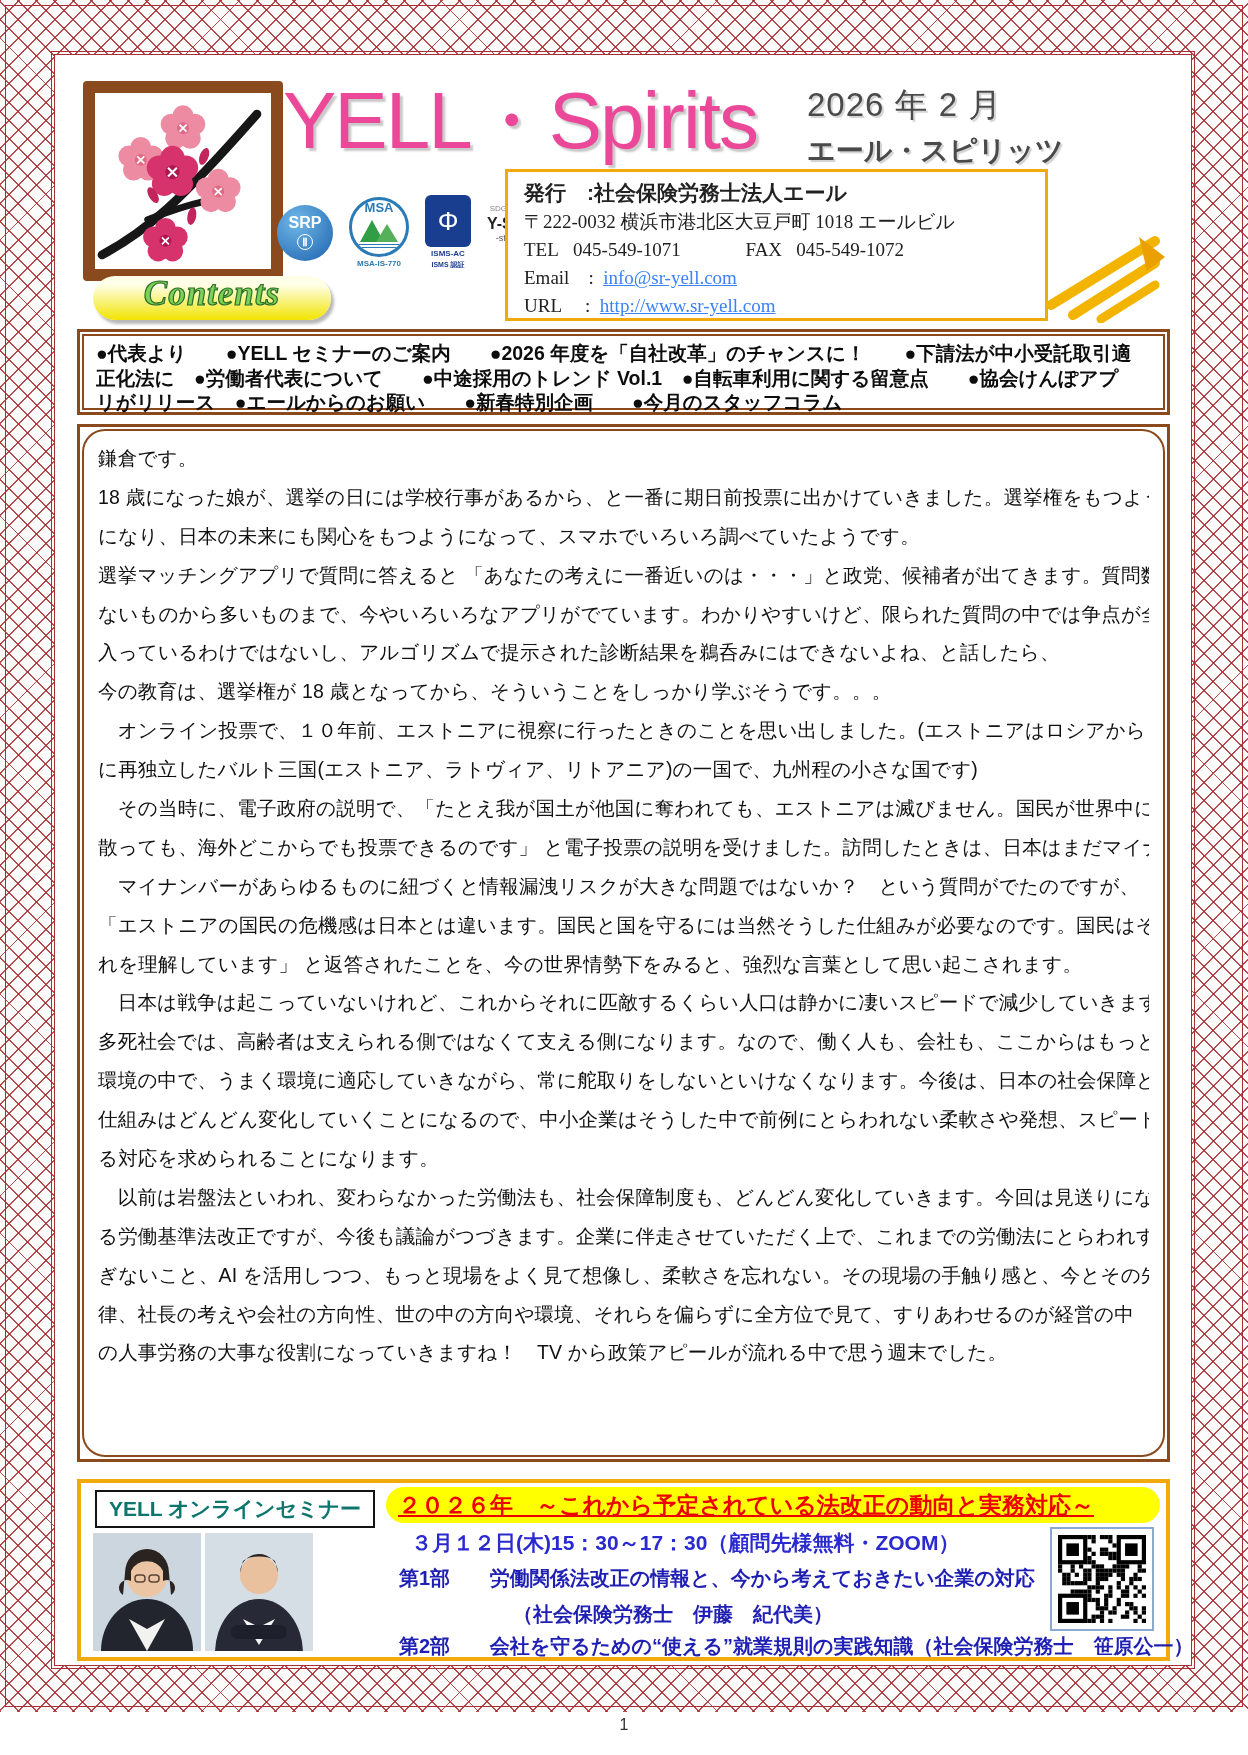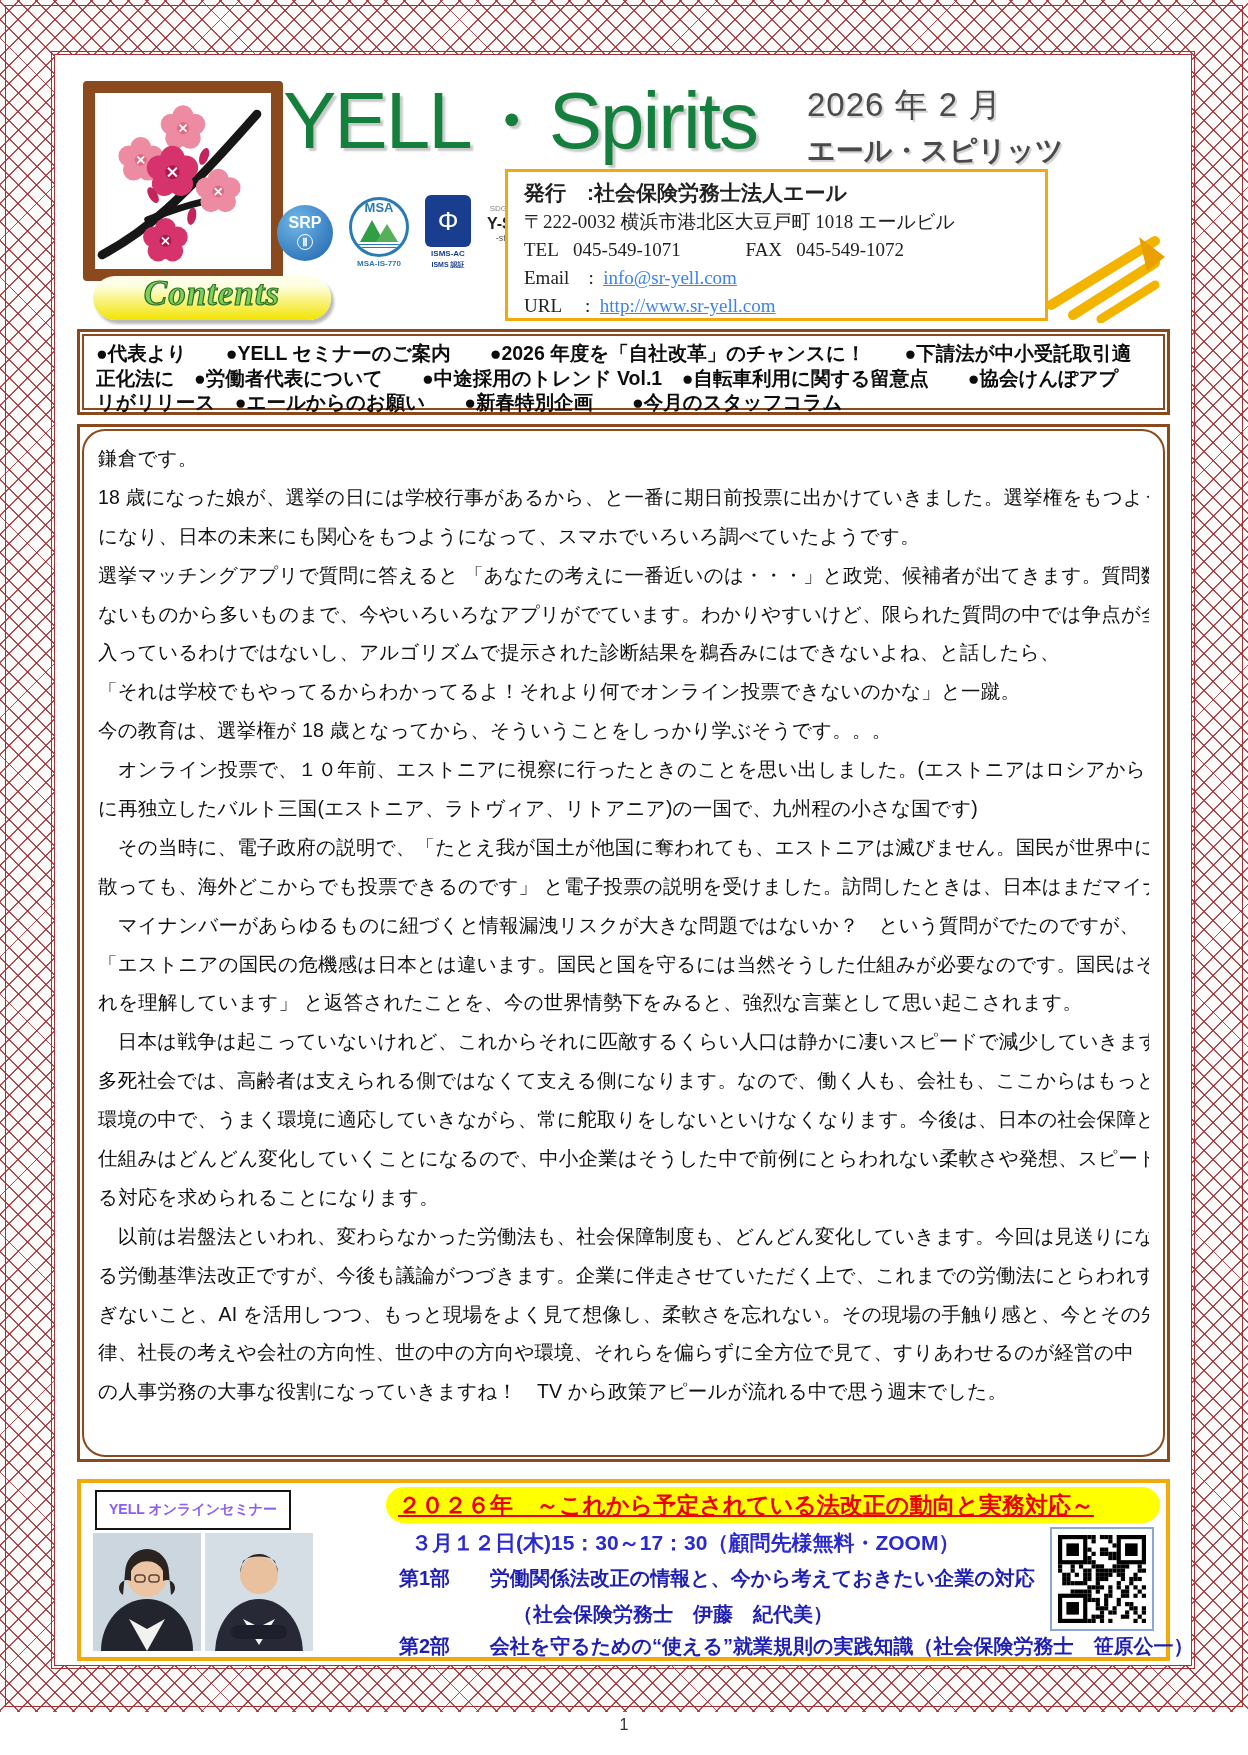--- a/index.html
+++ b/index.html
@@ -11,21 +11,21 @@
       repeating-linear-gradient(135deg, rgba(168,44,48,.85) 0 1.4px, transparent 1.4px 13px),
       #fdfcfb;}
   .frame-line{position:absolute;left:5px;top:5px;right:5px;bottom:5px;border:1px solid #a83034;}
   .sheet{position:absolute;left:54px;top:54px;width:1138px;height:1612px;background:#fff;
          border:1px solid #a83034;outline:1px solid #a83034;outline-offset:2px;box-sizing:border-box;}
 
   
   .plum-box{position:absolute;left:28px;top:26px;width:176px;height:176px;background:#fff;
             border:12px solid #8a4a1e;border-radius:4px;}
   .plum-box svg{width:100%;height:100%;}
-  .masthead-title{position:absolute;left:228px;top:26px;font-size:80px;line-height:1;color:#15803d;
+  .masthead-title{position:absolute;left:228px;top:26px;font-size:80px;line-height:1;color:#ec4899;
             letter-spacing:-2px;font-weight:500;text-shadow:3px 3px 2px #c9c9c9;white-space:nowrap;}
   .issue{position:absolute;left:752px;top:28px;width:340px;color:#4a4a4a;white-space:nowrap;}
   .issue .dt{font-size:33px;letter-spacing:1px;text-shadow:2px 2px 1px #d2d2d2;}
   .issue .kana{font-size:28px;font-weight:bold;margin-top:4px;text-shadow:2px 2px 1px #d2d2d2;}
 
   .logos{position:absolute;left:222px;top:140px;display:flex;gap:16px;align-items:center;}
   .badge{display:flex;flex-direction:column;align-items:center;font-size:8px;color:#333;}
   .srp-circle{width:56px;height:56px;border-radius:50%;background:radial-gradient(circle at 35% 30%,#6fb7e8,#1d62ad);
      display:flex;flex-direction:column;align-items:center;justify-content:center;color:#fff;font-weight:bold;}
   .srp-circle .t{font-size:16px;line-height:1;}
@@ -71,22 +71,22 @@
 
   
   .main-box{left:22px;top:369px;width:1093px;height:1038px;}
   .main-box .dbox-inner{padding:8px 14px 4px 14px;overflow:hidden;border-radius:23px;}
   .body-line{height:38.9px;display:flex;align-items:center;font-size:19.5px;color:#111;
              white-space:nowrap;overflow:hidden;letter-spacing:.2px;}
 
   
   .seminar-box{position:absolute;left:22px;top:1424px;width:1093px;height:182px;border:4px solid #f2a90c;
       box-sizing:border-box;background:#fff;}
-  .sem-label{position:absolute;left:14px;top:7px;border:2px solid #141414;padding:9px 12px;
-      font-size:14px;font-weight:bold;color:#8b5cf6;white-space:nowrap;background:#fff;}
+  .sem-label{position:absolute;left:14px;top:7px;border:2px solid #141414;padding:3px 12px;
+      font-size:21px;font-weight:bold;color:#0f766e;white-space:nowrap;background:#fff;}
   .sem-photos{position:absolute;left:12px;top:50px;width:220px;height:118px;display:flex;}
   .sem-photos svg{width:100%;height:100%;}
   .sem-headline{position:absolute;left:305px;top:4px;right:6px;height:36px;background:#ffff00;
       display:flex;align-items:center;padding-left:12px;border-radius:18px;}
   .sem-headline span{color:#ee0000;font-size:23px;font-weight:bold;text-decoration:underline;white-space:nowrap;}
   .sem-schedule{position:absolute;left:330px;top:46px;font-size:21px;font-weight:bold;color:#2a2ad0;white-space:nowrap;}
   .sem-part{position:absolute;font-size:20px;font-weight:bold;color:#1f1fb4;white-space:nowrap;margin-left:40px;}
   .sem-part .plabel{margin-right:34px;}
   .p1{left:278px;top:82px;}
   .p1s{left:392px;top:118px;}
@@ -236,21 +236,20 @@
       </div>
 
       <div class="dbox main-box">
         <div class="dbox-inner" id="body-lines">
             <div class="body-line">鎌倉です。</div>
             <div class="body-line">18 歳になった娘が、選挙の日には学校行事があるから、と一番に期日前投票に出かけていきました。選挙権をもつよう</div>
             <div class="body-line">になり、日本の未来にも関心をもつようになって、スマホでいろいろ調べていたようです。</div>
             <div class="body-line">選挙マッチングアプリで質問に答えると 「あなたの考えに一番近いのは・・・」と政党、候補者が出てきます。質問数が少</div>
             <div class="body-line">ないものから多いものまで、今やいろいろなアプリがでています。わかりやすいけど、限られた質問の中では争点が全部</div>
             <div class="body-line">入っているわけではないし、アルゴリズムで提示された診断結果を鵜呑みにはできないよね、と話したら、</div>
-            <div class="body-line">「それは学校でもやってるからわかってるよ！それより何でオンライン投票できないのかな」と一蹴。</div>
             <div class="body-line">今の教育は、選挙権が 18 歳となってから、そういうことをしっかり学ぶそうです。。。</div>
             <div class="body-line">　オンライン投票で、１０年前、エストニアに視察に行ったときのことを思い出しました。(エストニアはロシアから 1991 年</div>
             <div class="body-line">に再独立したバルト三国(エストニア、ラトヴィア、リトアニア)の一国で、九州程の小さな国です)</div>
             <div class="body-line">　その当時に、電子政府の説明で、「たとえ我が国土が他国に奪われても、エストニアは滅びません。国民が世界中に</div>
             <div class="body-line">散っても、海外どこからでも投票できるのです」 と電子投票の説明を受けました。訪問したときは、日本はまだマイナン</div>
             <div class="body-line">　マイナンバーがあらゆるものに紐づくと情報漏洩リスクが大きな問題ではないか？　という質問がでたのですが、</div>
             <div class="body-line">「エストニアの国民の危機感は日本とは違います。国民と国を守るには当然そうした仕組みが必要なのです。国民はそ</div>
             <div class="body-line">れを理解しています」 と返答されたことを、今の世界情勢下をみると、強烈な言葉として思い起こされます。</div>
             <div class="body-line">　日本は戦争は起こっていないけれど、これからそれに匹敵するくらい人口は静かに凄いスピードで減少していきます。</div>
             <div class="body-line">多死社会では、高齢者は支えられる側ではなくて支える側になります。なので、働く人も、会社も、ここからはもっと難しい</div>

